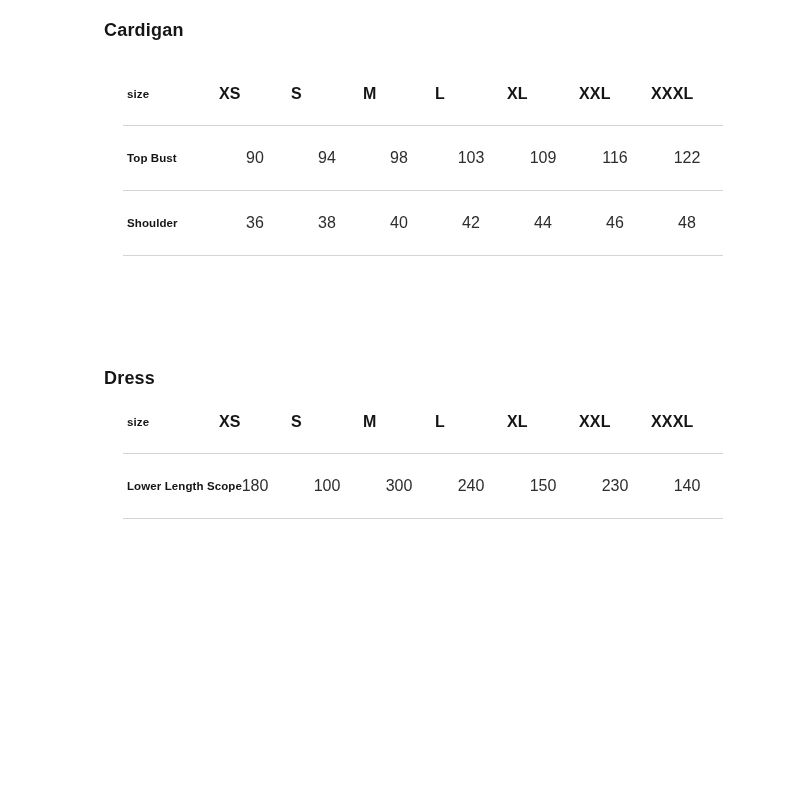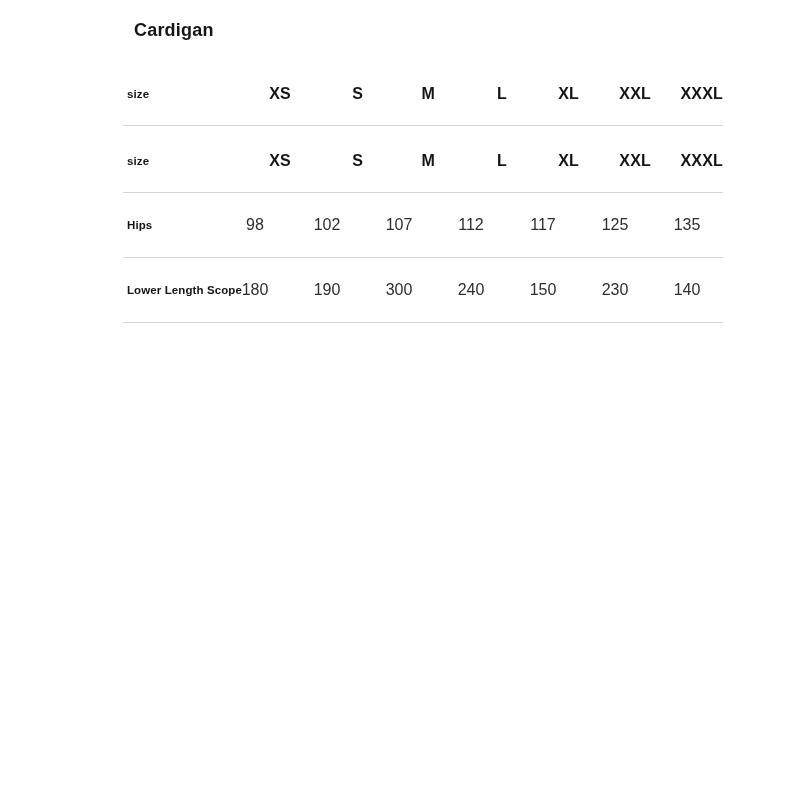--- a/index.html
+++ b/index.html
@@ -14,21 +14,21 @@
     width:800px; height:800px;
     font-family:"Liberation Sans", sans-serif;
     color:var(--text-heading);
     overflow:hidden;
   }
   .page{
     width:800px; height:800px;
     padding:0 100px;
   }
   .size-section{ width:600px; }
-  .size-section:first-child .section-title{ margin-top:21px;margin-left:30px; }
+  .size-section:first-child .section-title{ margin-top:21px; }
   .size-section:first-child .size-table{ margin-top:24px; }
   .size-section + .size-section .section-title{ margin-top:113px; }
   .size-section + .size-section .size-table{ margin-top:5px; }
   .section-title{
     font-size:18px;
     font-weight:700;
     line-height:18px;
     color:var(--text-heading);
     padding-left:4px;
     letter-spacing:.2px;
@@ -54,21 +54,21 @@
     text-align:left;
     font-size:11.5px;
     font-weight:700;
     color:var(--text-heading);
     white-space:nowrap;
     overflow:visible;
     padding-left:4px;
     letter-spacing:.1px;
   }
   th.size-col{
-    text-align:right;
+    text-align:left;
     font-size:16px;
     font-weight:700;
     color:var(--text-heading);
     letter-spacing:.2px;
   }
   td.value-cell{
     text-align:center;
     font-size:16px;
     font-weight:400;
     color:var(--text-value);
@@ -92,57 +92,68 @@
         <th class="size-col">XS</th>
               <th class="size-col">S</th>
               <th class="size-col">M</th>
               <th class="size-col">L</th>
               <th class="size-col">XL</th>
               <th class="size-col">XXL</th>
               <th class="size-col">XXXL</th>
             </tr>
       </thead>
       <tbody>
+            <tr>
+              <th class="row-label">Top Bust</th>
+              <td class="value-cell">90</td>
+              <td class="value-cell">94</td>
+              <td class="value-cell">98</td>
+              <td class="value-cell">103</td>
+              <td class="value-cell">109</td>
+              <td class="value-cell">116</td>
+              <td class="value-cell">122</td>
+            </tr>
+            <tr>
+              <th class="row-label">Shoulder</th>
+              <td class="value-cell">36</td>
+              <td class="value-cell">38</td>
+              <td class="value-cell">40</td>
+              <td class="value-cell">42</td>
+              <td class="value-cell">44</td>
+              <td class="value-cell">46</td>
+              <td class="value-cell">48</td>
+            </tr>
           </tbody>
     </table>
   </section>
 
   <section class="size-section">
+    <h2 class="section-title">Dress</h2>
     <table class="size-table">
       <colgroup>
         <col class="col-label">
         <col span="7" class="col-size">
       </colgroup>
       <thead>
         <tr>
           <th class="row-label">size</th>
         <th class="size-col">XS</th>
               <th class="size-col">S</th>
               <th class="size-col">M</th>
               <th class="size-col">L</th>
               <th class="size-col">XL</th>
               <th class="size-col">XXL</th>
               <th class="size-col">XXXL</th>
             </tr>
       </thead>
       <tbody>
             <tr>
-              <th class="row-label">Hips</th>
-              <td class="value-cell">98</td>
-              <td class="value-cell">102</td>
-              <td class="value-cell">107</td>
-              <td class="value-cell">112</td>
-              <td class="value-cell">117</td>
-              <td class="value-cell">125</td>
-              <td class="value-cell">135</td>
-            </tr>
-            <tr>
               <th class="row-label">Lower Length Scope</th>
               <td class="value-cell">180</td>
-              <td class="value-cell">190</td>
+              <td class="value-cell">100</td>
               <td class="value-cell">300</td>
               <td class="value-cell">240</td>
               <td class="value-cell">150</td>
               <td class="value-cell">230</td>
               <td class="value-cell">140</td>
             </tr>
           </tbody>
     </table>
   </section>
 </div>

